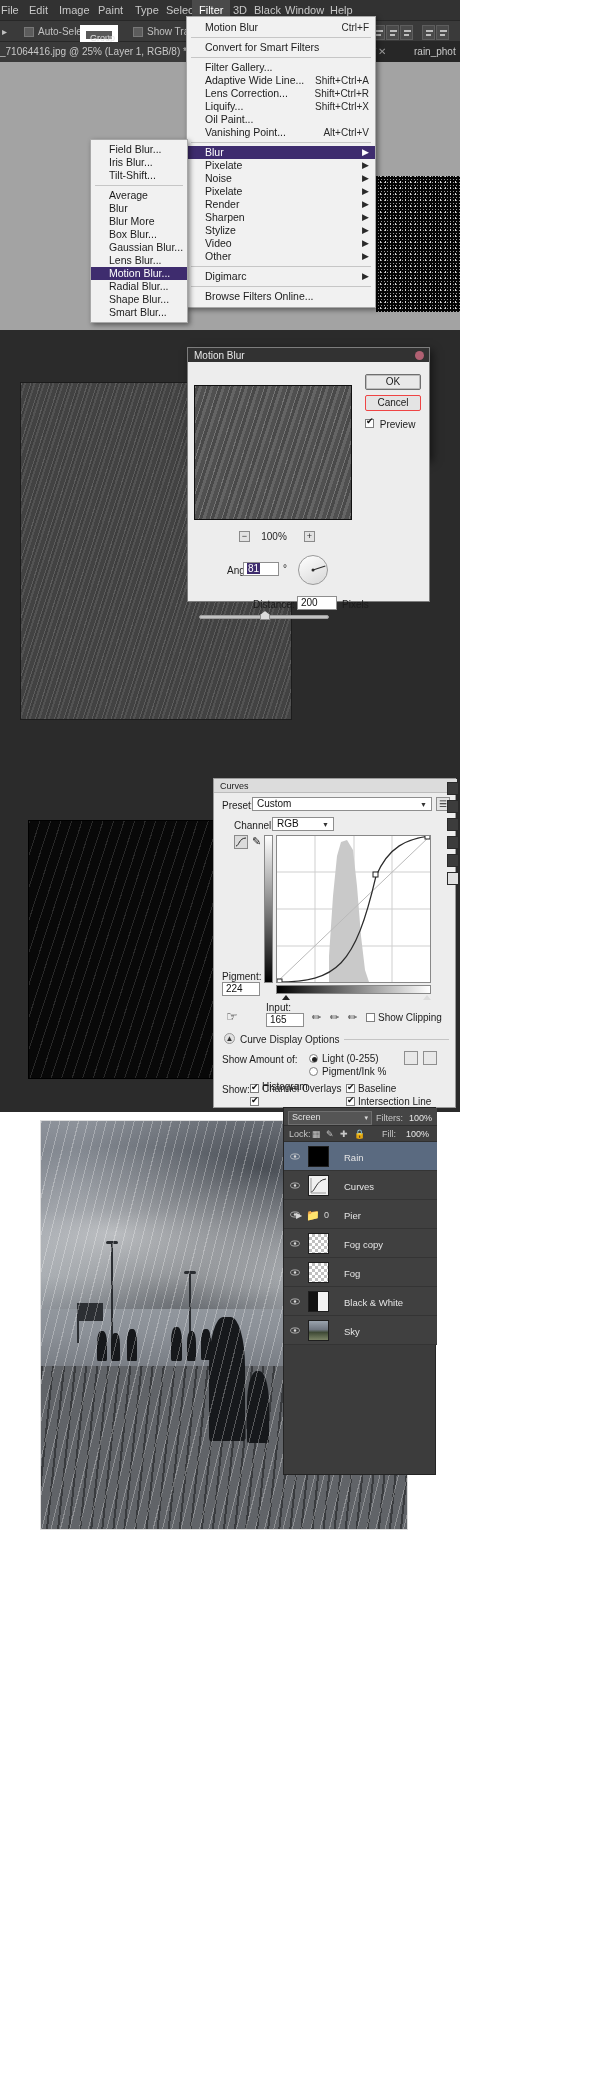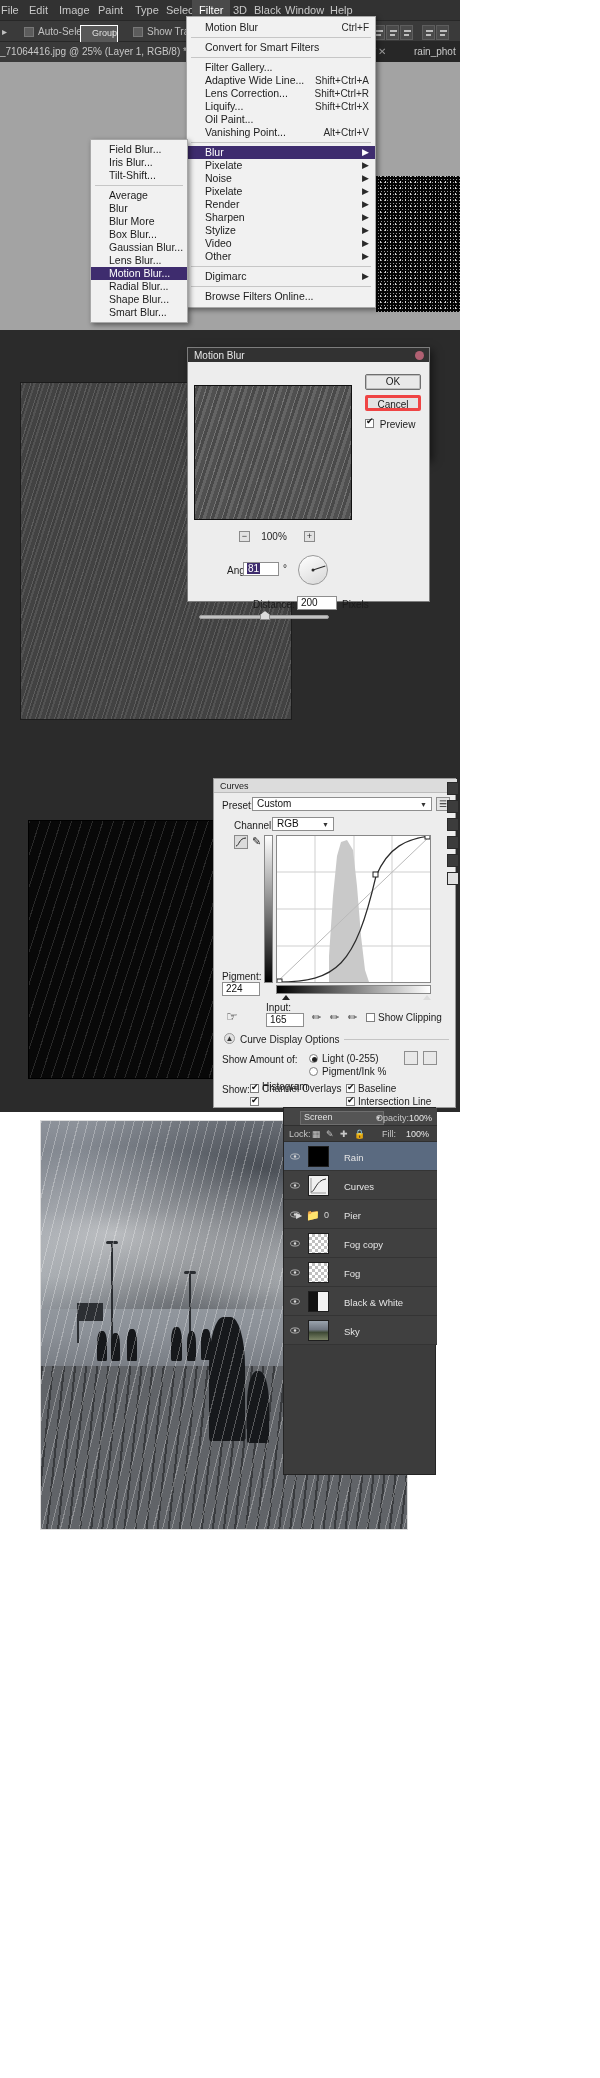--- a/index.html
+++ b/index.html
@@ -22,22 +22,22 @@
   .menubar .mi {
     position:absolute; top:0; height:20px; line-height:20px;
     color:#c8c8c8; font-size:11px; padding:0 7px; white-space:nowrap;
   }
   .menubar .mi.active { background:#4a4a4a; color:#ffffff; }
 
   .optbar { position:absolute; left:0; top:20px; width:460px; height:22px; background:#3a3a3a;
             border-top:1px solid #272727; border-bottom:1px solid #272727; }
   .optbar .lbl { position:absolute; color:#c0c0c0; font-size:10px; line-height:22px; white-space:nowrap; }
   .chk-sq { position:absolute; width:10px; height:10px; top:6px; background:#5c5c5c; border:1px solid #787878; }
-  .combo-sm { position:absolute; top:4px; height:20px; background:#585858; border:1px solid #ffffff;
-              color:#e0e0e0; font-size:9px; line-height:14px; padding:0 12px 0 11px; }
+  .combo-sm { position:absolute; top:4px; height:20px; background:#585858; border:6px solid #ffffff;
+              color:#e0e0e0; font-size:9px; line-height:14px; padding:0 12px 0 4px; }
   .combo-sm::after { content:"\2195"; position:absolute; right:2px; top:0px; font-size:8px; color:#d0d0d0; }
   .align-grp { position:absolute; top:4px; height:15px; display:flex; }
   .align-grp i { display:block; width:13px; height:15px; background:#4a4a4a; border:1px solid #5e5e5e;
                  margin-right:1px; position:relative; }
   .align-grp i::before { content:""; position:absolute; left:3px; top:4px; width:7px; height:2px; background:#bdbdbd; }
   .align-grp i::after  { content:""; position:absolute; left:3px; top:8px; width:5px; height:2px; background:#bdbdbd; }
 
   .tabbar { position:absolute; left:0; top:42px; width:460px; height:20px; background:#272727; }
   .tab { position:absolute; top:0; height:20px; line-height:20px; font-size:10px; padding:0 14px 0 6px;
          color:#c8c8c8; white-space:nowrap; }
@@ -97,21 +97,21 @@
         rgba(255,255,255,.16) 0px, rgba(255,255,255,.16) 1px,
         rgba(0,0,0,.18) 1px, rgba(0,0,0,.18) 4px,
         rgba(255,255,255,.07) 4px, rgba(255,255,255,.07) 7px,
         rgba(0,0,0,.10) 7px, rgba(0,0,0,.10) 11px);
   }
   .zoomrow { position:absolute; left:194px; top:531px; width:158px; height:12px; }
   .zbtn { position:absolute; width:11px; height:11px; border:1px solid #8a8a8a; background:#e2e2e2;
           font-size:9px; line-height:9px; text-align:center; color:#303030; }
   .zpct { position:absolute; left:56px; top:0; width:48px; text-align:center; font-size:10px; color:#1f1f1f; }
 
-  .btn { position:absolute; width:56px; height:16px; border:3px solid #ef4444; background:#e4e4e4;
+  .btn { position:absolute; width:56px; height:16px; border:1px solid #ef4444; background:#e4e4e4;
          border-radius:2px; font-size:10px; line-height:14px; text-align:center; color:#1b1b1b; }
   .btn.primary { border:1px solid #6f6f6f; background:#e9e9e9; box-shadow:0 0 0 1px #bdbdbd inset; }
 
   .fld { position:absolute; border:1px solid #8e8e8e; background:#ffffff; height:14px;
          font-size:10px; line-height:12px; padding-left:3px; color:#111; }
   .fld .hl { background:#3e2c6e; color:#ffffff; padding:0 1px; }
   .lab { position:absolute; font-size:10px; color:#1b1b1b; }
   .dial { position:absolute; width:30px; height:30px; border-radius:50%; border:1px solid #9a9a9a;
           background:linear-gradient(150deg,#ffffff,#d7d7d7); }
   .dial .needle { position:absolute; left:50%; top:50%; width:1px; height:13px; background:#2b2b2b;
@@ -180,21 +180,21 @@
   .silh { position:absolute; background:#16181b; border-radius:40% 40% 8% 8%; }
   .lamp { position:absolute; width:2px; background:#2a2d31; }
   .lamp::before { content:""; position:absolute; left:-5px; top:0; width:12px; height:3px;
                   background:#2a2d31; border-radius:2px; }
 
   #layersPanel { position:absolute; left:283px; top:1107px; width:153px; height:368px;
                  background:#3c3c3c; border:1px solid #242424; }
   .lp-toprow { position:absolute; left:0; top:0; width:153px; height:18px; background:#454545;
                border-bottom:1px solid #2f2f2f; }
   .lp-sel { position:absolute; left:4px; top:3px; width:84px; height:14px; background:#555;
-            border:1px solid #6e6e6e; color:#e3e3e3; font-size:9px; line-height:11px; padding-left:3px;margin-left:12px; }
+            border:1px solid #6e6e6e; color:#e3e3e3; font-size:9px; line-height:11px; padding-left:3px; }
   .lp-sel::after { content:"\25BE"; position:absolute; right:3px; top:0; font-size:7px; color:#ddd; }
   .lp-lab { position:absolute; color:#c6c6c6; font-size:9px; }
   .lp-val { position:absolute; color:#e8e8e8; font-size:9px; }
   .lp-lockrow { position:absolute; left:0; top:18px; width:153px; height:16px; background:#3f3f3f;
                 border-bottom:1px solid #2f2f2f; }
   .layer { position:absolute; left:0; width:153px; height:29px; border-bottom:1px solid #343434;
            background:#404040; }
   .layer.sel { background:#5a6a80; }
   .layer .eye { position:absolute; left:6px; top:10px; width:10px; height:9px; }
   .layer .thumb { position:absolute; left:24px; top:4px; width:21px; height:21px; border:1px solid #1e1e1e; }
@@ -526,21 +526,21 @@
       <div class="silh" style="left:168px; top:196px; width:36px; height:124px; border-radius:40% 40% 4% 4%;"></div>
       <div class="silh" style="left:206px; top:250px; width:22px; height:72px; border-radius:45% 45% 4% 4%;"></div>
 
       <div class="rain-overlay"></div>
     </div>
   </div>
 
   <div id="layersPanel">
     <div class="lp-toprow">
       <div class="lp-sel">Screen</div>
-      <div class="lp-lab" style="left:92px; top:5px">Opacity:</div>
+      <div class="lp-lab" style="left:92px; top:5px">Filters:</div>
       <div class="lp-val" style="left:125px; top:5px">100%</div>
     </div>
     <div class="lp-lockrow">
       <div class="lp-lab" style="left:5px; top:3px">Lock:</div>
       <div style="position:absolute; left:28px; top:3px; font-size:9px; color:#c8c8c8;">▦</div>
       <div style="position:absolute; left:42px; top:3px; font-size:9px; color:#c8c8c8;">✎</div>
       <div style="position:absolute; left:56px; top:3px; font-size:9px; color:#c8c8c8;">✚</div>
       <div style="position:absolute; left:70px; top:3px; font-size:9px; color:#c8c8c8;">🔒</div>
       <div class="lp-lab" style="left:98px; top:3px">Fill:</div>
       <div class="lp-val" style="left:122px; top:3px">100%</div>

